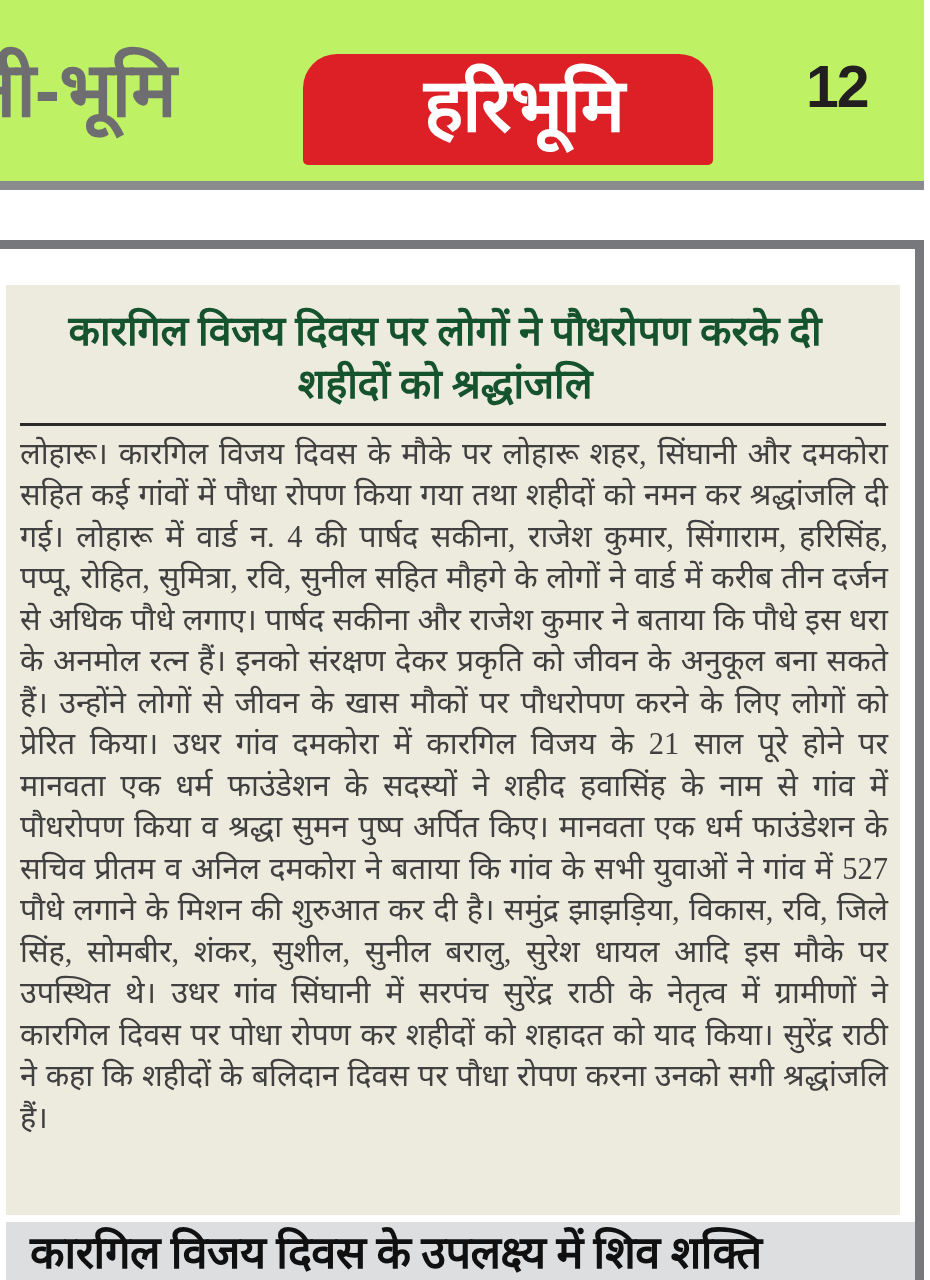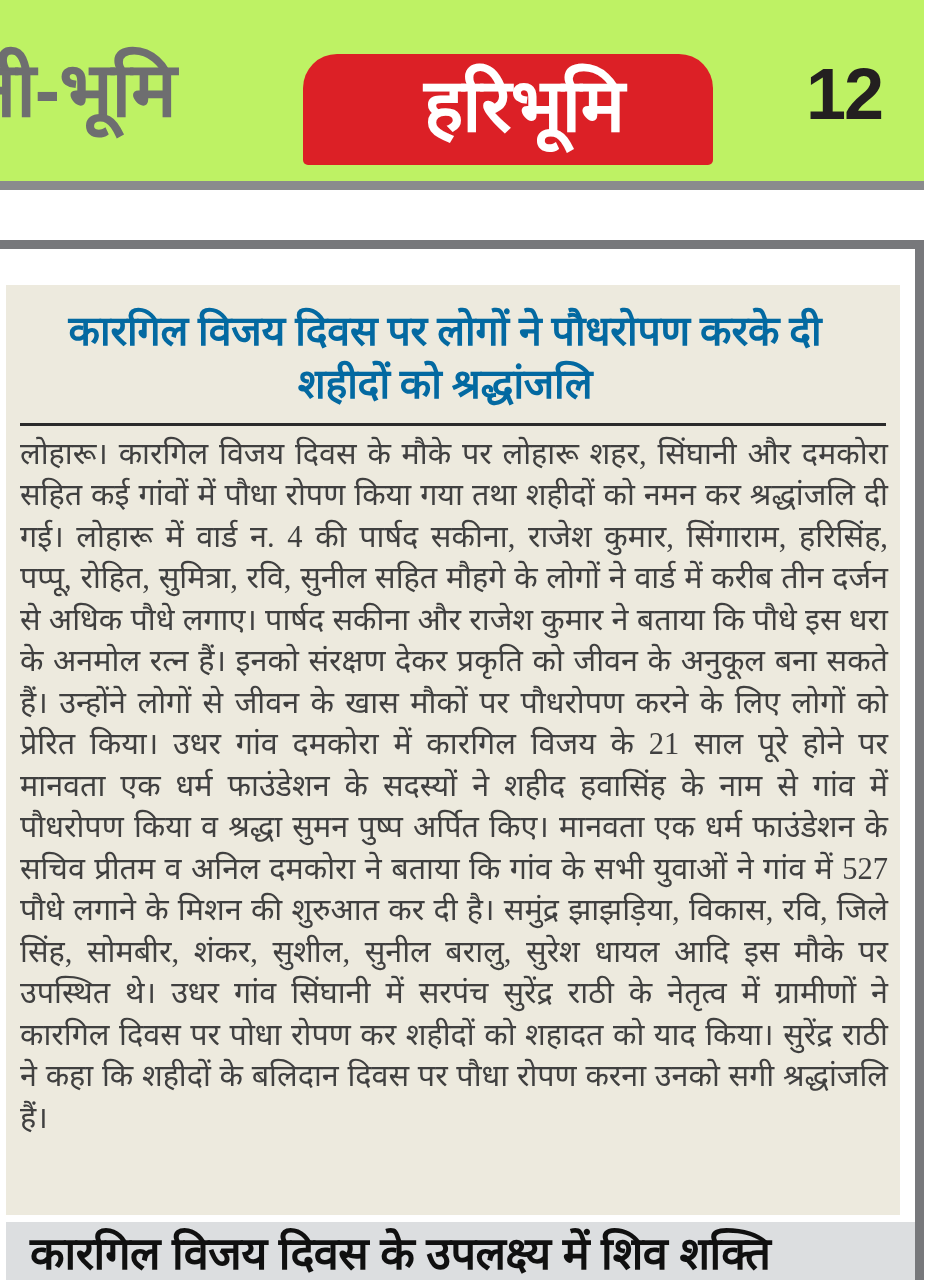--- a/index.html
+++ b/index.html
@@ -71,21 +71,21 @@
     padding-bottom: 16px;
     box-sizing: border-box;
     margin-left: 16px;
   }
   #masthead-page-number {
     position: absolute;
     left: 806px;
     top: 58px;
     font-family: "Liberation Sans", "DejaVu Sans", sans-serif;
     font-weight: bold;
-    font-size: 72px;
+    font-size: 59px;
     line-height: 1;
     color: #231f20;
     letter-spacing: -2px;
   }
   #masthead-rule-top {
     position: absolute;
     left: 0;
     top: 181px;
     width: 930px;
     height: 9px;
@@ -139,21 +139,21 @@
     box-sizing: border-box;
   }
   #article-headline {
     margin: 0;
     padding: 20px 40px 0 24px;
     font-family: "Liberation Serif", "DejaVu Serif", serif;
     font-weight: bold;
     font-size: 41px;
     line-height: 1.30;
     text-align: center;
-    color: #0369a1;
+    color: #14532d;
     letter-spacing: -0.2px;
   }
   #article-headline-rule {
     margin: 11px 14px 0 14px;
     height: 3px;
     background: #2b2b2b;
   }
   #article-body {
     margin: 0;
     padding: 8px 12px 0 14px;
@@ -172,21 +172,21 @@
     left: 6px;
     top: 1222px;
     width: 909px;
     height: 58px;
     background: #dcdee0;
     overflow: hidden;
   }
   #article-secondary-headline {
     margin: 0;
     padding: 6px 0 0 24px;
-    font-family: Liberation Sans, sans-serif;
+    font-family: Liberation Serif, serif;
     font-weight: bold;
     font-size: 45px;
     line-height: 1.15;
     color: #101010;
     white-space: nowrap;
     letter-spacing: -0.5px;
   }
   #article-gap {
     position: absolute;
     left: 6px;

